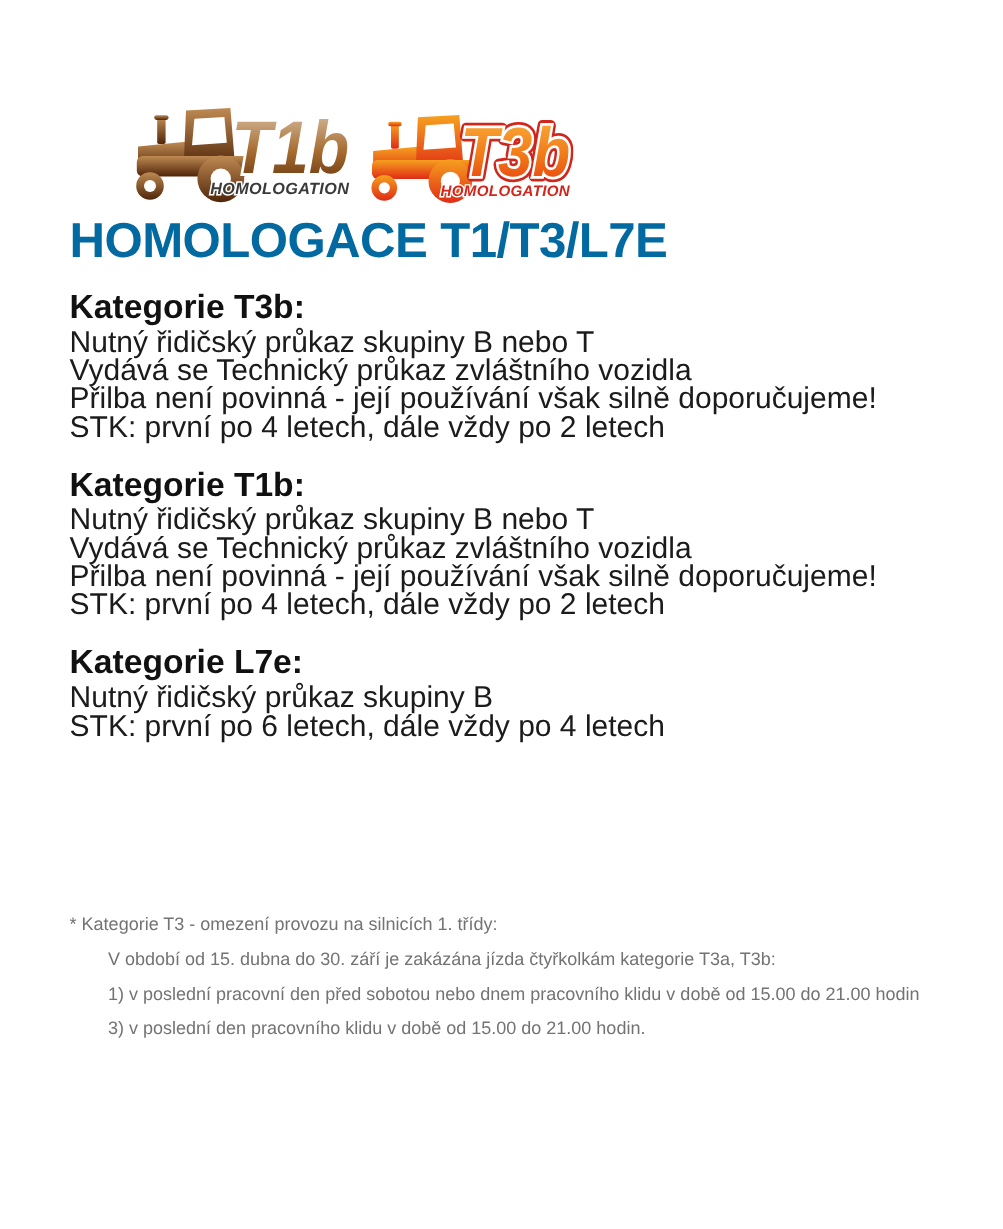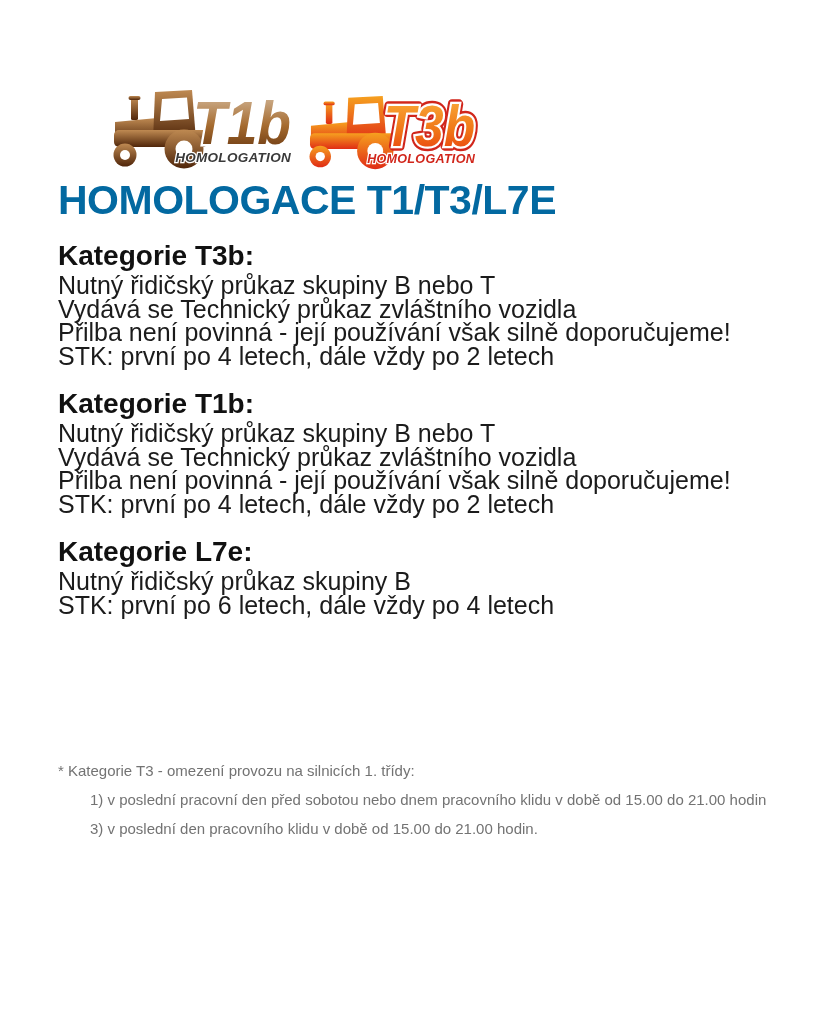--- a/index.html
+++ b/index.html
@@ -170,17 +170,18 @@
     <section class="cat">
       <h2>Kategorie L7e:</h2>
       <p class="line">Nutný řidičský průkaz skupiny B</p>
       <p class="line">STK: první po 6 letech, dále vždy po 4 letech</p>
     </section>
 
   </div>
 
   <footer class="footnote">
     <p class="fn-title">* Kategorie T3 - omezení provozu na silnicích 1. třídy:</p>
+    <p class="indent">V období od 15. dubna do 30. září je zakázána jízda čtyřkolkám kategorie T3a, T3b:</p>
     <p class="indent">1) v poslední pracovní den před sobotou nebo dnem pracovního klidu v době od 15.00 do 21.00 hodin</p>
     <p class="indent">3) v poslední den pracovního klidu v době od 15.00 do 21.00 hodin.</p>
   </footer>
 
 </div>
 
 </body></html>

